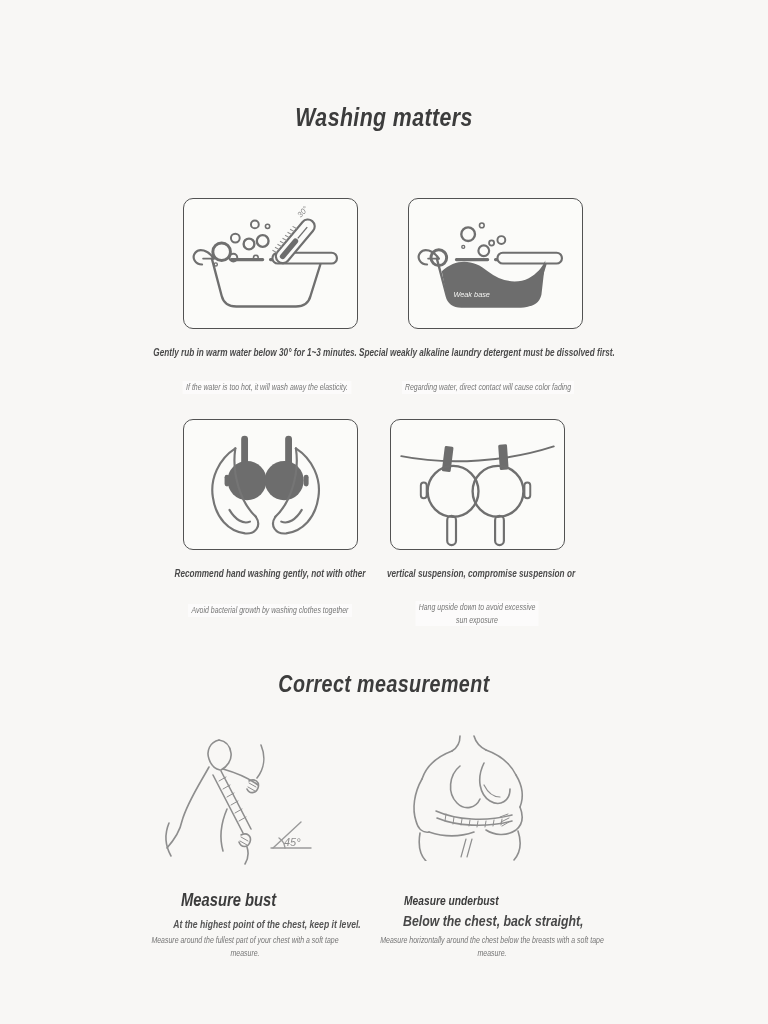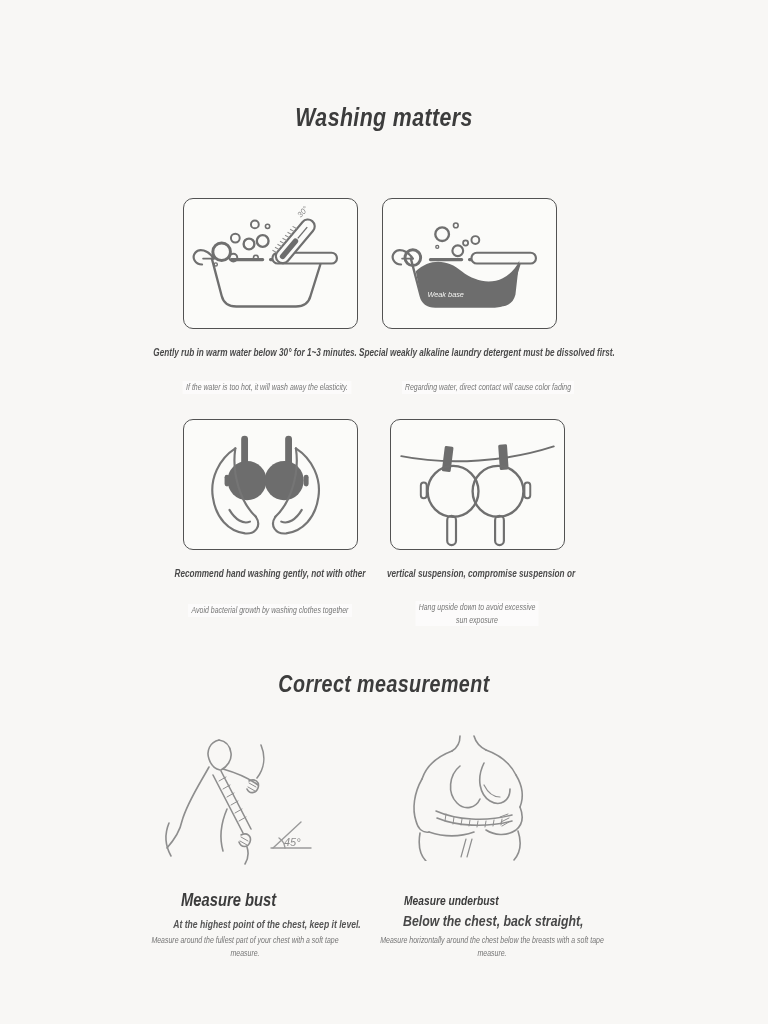--- a/index.html
+++ b/index.html
@@ -63,21 +63,21 @@
       <g transform="translate(96,64) rotate(-50)">
         <rect x="0" y="-7" width="54" height="14" rx="7" fill="#fbfbf9" stroke="#6f6f6f" stroke-width="2.2"></rect>
         <rect x="4" y="-2.8" width="26" height="5.6" rx="2.8" fill="#6d6d6d"></rect>
         <path d="M31 0 L46 0" stroke="#6f6f6f" stroke-width="1.4"></path>
         <path d="M6 -7 L5 -12 M10 -7 L9 -12 M14 -7 L13 -12 M18 -7 L17 -12 M22 -7 L21 -12 M26 -7 L25 -12 M30 -7 L29 -12 M34 -7 L33 -12 M38 -7 L37 -12" stroke="#8a8a8a" stroke-width="1"></path>
         <text x="49" y="-11" font-size="8" fill="#8a8a8a">30°</text>
       </g>
     </svg>
   </div>
 
-  <div class="card" style="left:382px; top:190px;">
+  <div class="card" style="left:408px; top:190px;">
     <svg viewBox="0 0 176 132">
       <g fill="none" stroke="#6f6f6f" stroke-linecap="round" stroke-linejoin="round">
         <path d="M30 61 C24 52 15 50 11 55 C7 60 11 67 18 67" stroke-width="2.2"></path>
         <path d="M19 61 L30 61" stroke-width="1.8"></path>
         <path d="M28 61 L38 99 C40 107 46 110 53 110 L114 110 C121 110 127 107 129 99 L139 67" stroke-width="2.4"></path>
         <path d="M48 62 L80 62 M88 62 L101 62" stroke-width="3.2"></path>
         <rect x="90" y="55" width="66" height="11" rx="5.5" stroke-width="2.2" fill="#fbfbf9"></rect>
       </g>
 
       <path d="M33 74 C48 60 66 62 80 74 C94 85 110 87 122 81 C130 77 136 70 139 63 L135 98 C133 106 127 110 120 110 L53 110 C46 110 40 107 38 99 Z" fill="#6d6d6d"></path>

